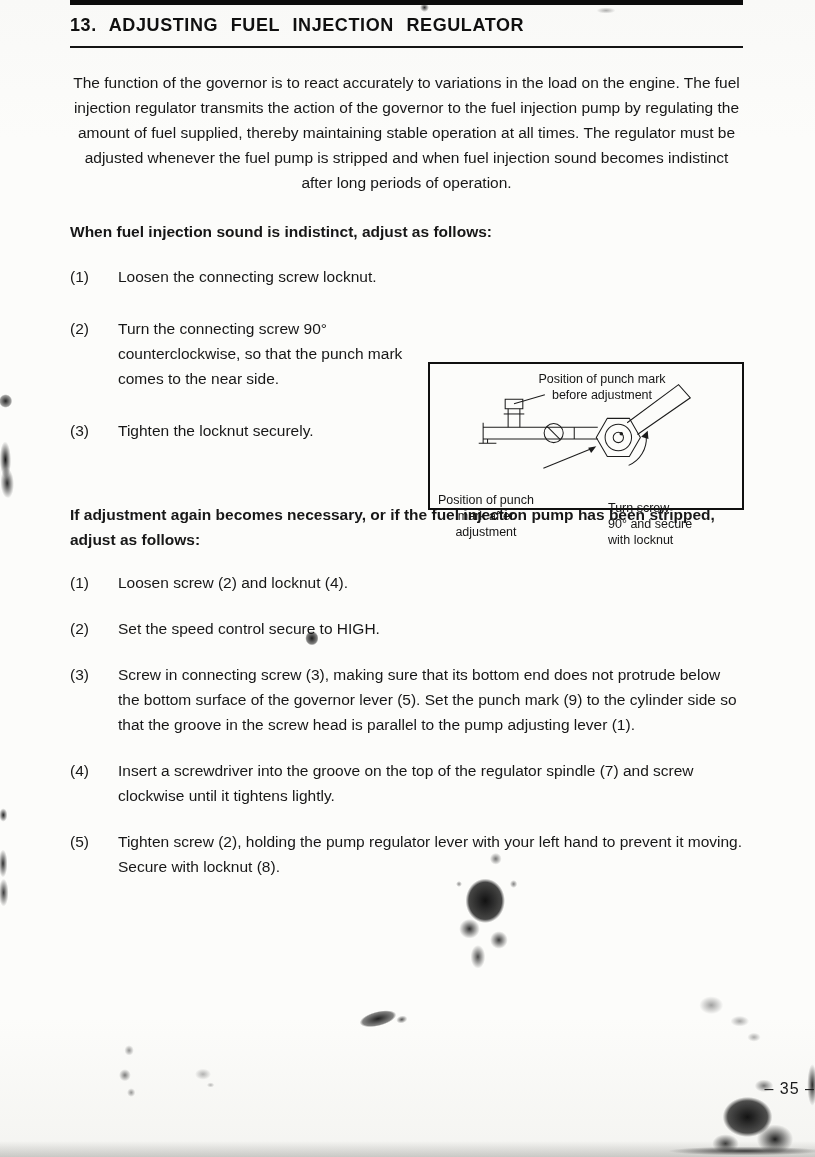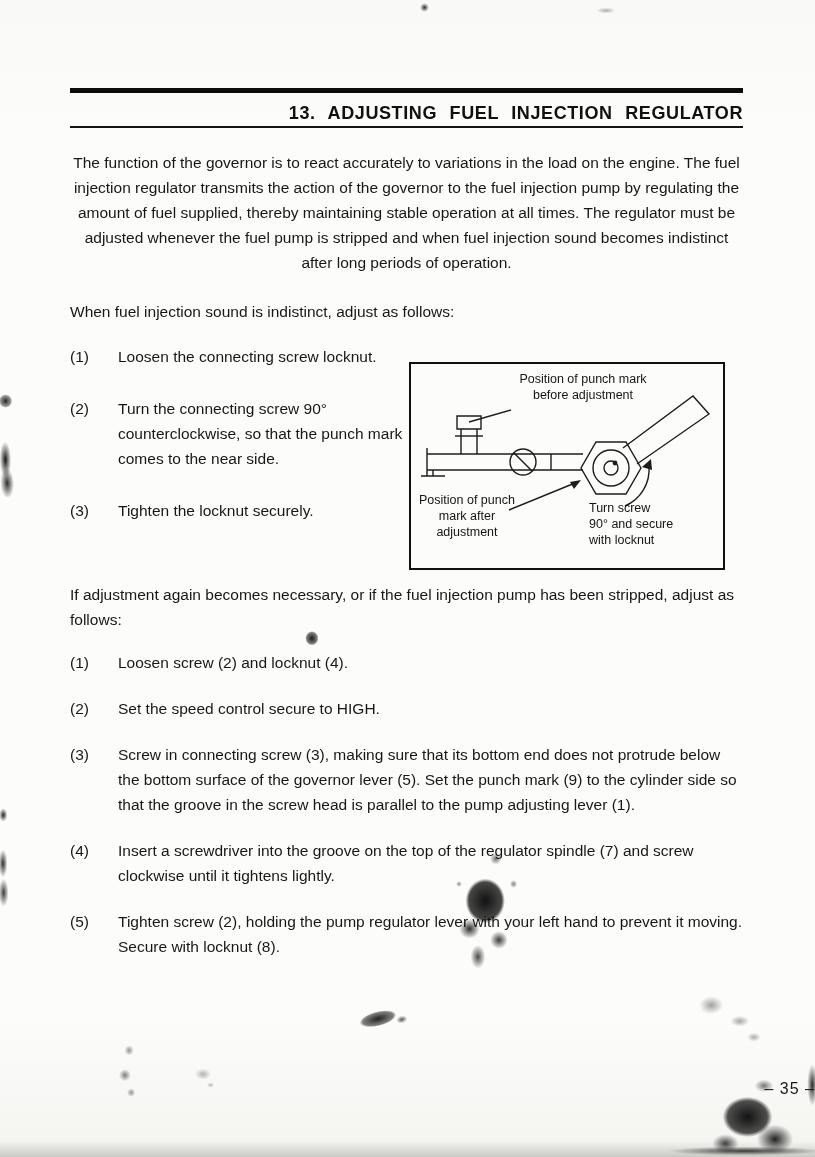--- a/index.html
+++ b/index.html
@@ -6,48 +6,47 @@
   .page {
     position:relative; width:815px; height:1157px; margin:0 auto;
     background:linear-gradient(180deg,#f9f9f7 0%, #fcfcfa 12%, #fcfcfa 88%, #f4f4f1 100%);
     overflow:hidden; color:#171717;
     font-family:"Liberation Sans", sans-serif;
     font-size:15.5px; line-height:25px;
   }
   .content { padding:0 72px 0 70px; }
 
   .title-block {
-    margin-top:88px;
     border-top:5px solid #0c0c0c;
     border-bottom:2px solid #141414;
-    padding:9px 0 2px 0;
-    text-align:right;
+    padding:9px 0 10px 0;
+    text-align:left;
   }
   .title {
     font-size:18px; font-weight:bold; letter-spacing:0.6px; word-spacing:7px;
     line-height:22px; color:#101010;
   }
 
   .intro { margin-top:22px; text-align:center; }
 
-  .sec-heading { margin-top:24px; font-weight:normal; }
+  .sec-heading { margin-top:24px; font-weight:bold; }
 
   .cols { position:relative; min-height:214px; margin-top:20px; }
 
   .list .item { display:flex; }
   .list-a .item + .item { margin-top:27px; }
   .list-b { margin-top:18px; }
   .list-b .item + .item { margin-top:21px; }
   .item .num { flex:0 0 48px; }
   .list-a .txt { flex:0 0 300px; max-width:300px; }
   .list-b .txt { flex:1; max-width:627px; }
 
   
   .figure {
-    position:absolute; left:409px; top:362px; width:316px; height:208px;
+    position:absolute; left:428px; top:362px; width:316px; height:148px;
     border:2px solid #101010; background:#fcfcfa; box-sizing:border-box;
   }
   .figure svg { position:absolute; left:0; top:0; width:100%; height:100%; }
   .fig-label {
     position:absolute; font-size:12.5px; line-height:16px;
     white-space:pre-line; color:#151515;
   }
   .fig-label.before { left:82px; top:7px; width:180px; text-align:center; }
   .fig-label.after  { left:8px;  top:128px; text-align:center; }
   .fig-label.turn   { left:178px; top:136px; width:122px; text-align:left; }

